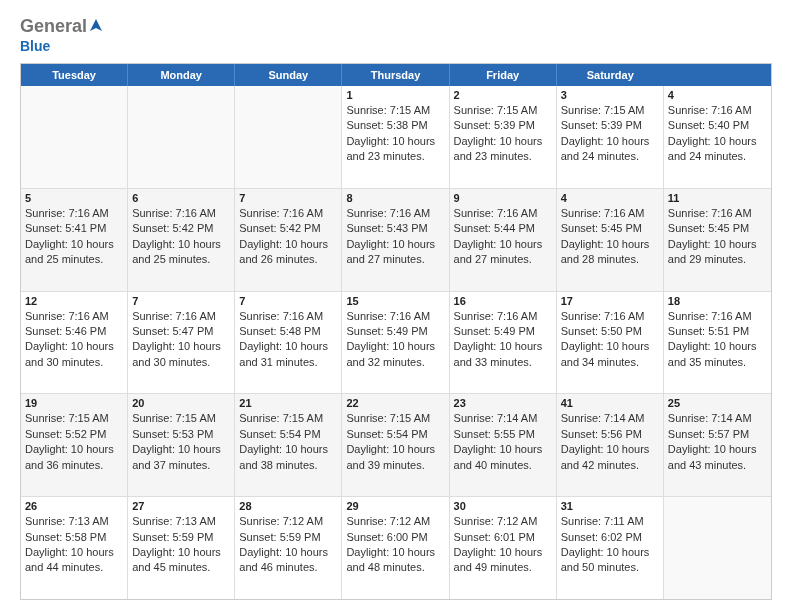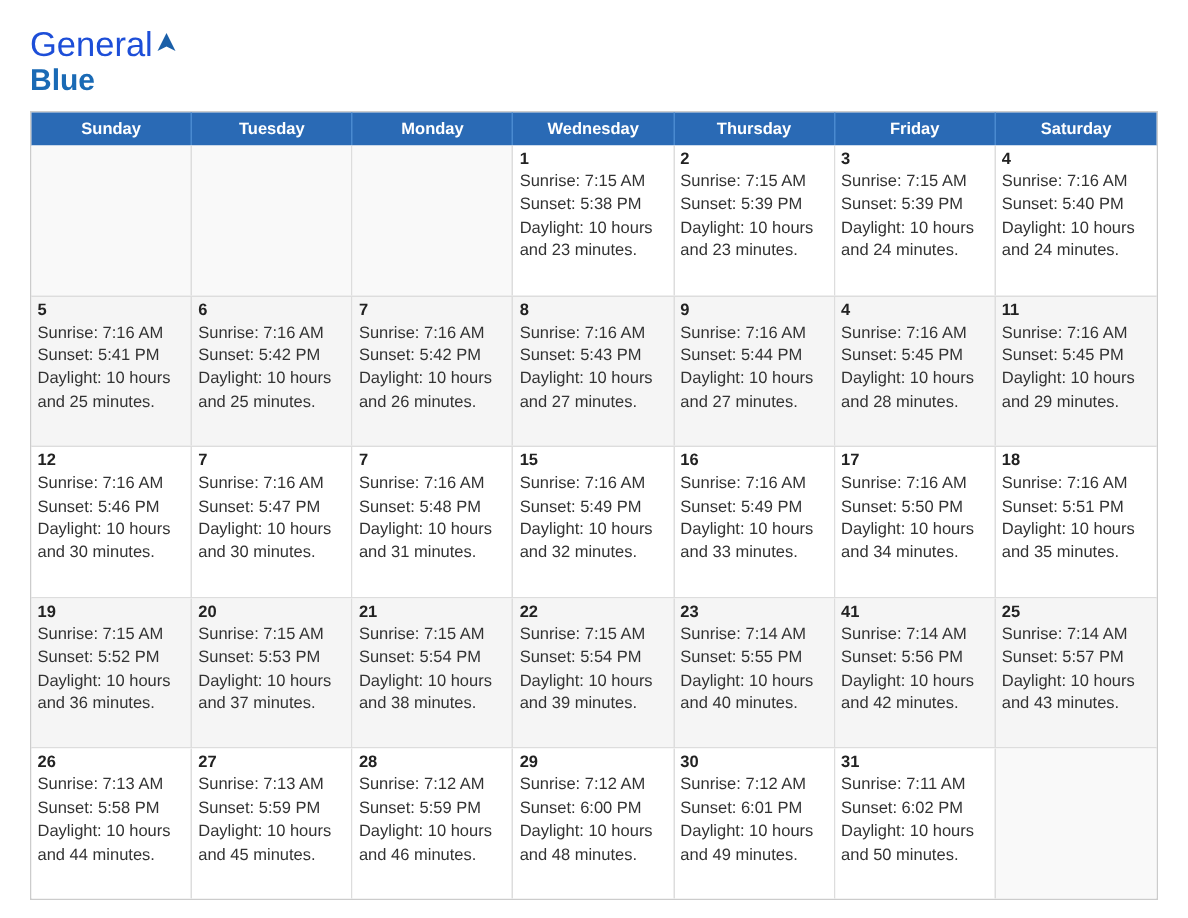--- a/index.html
+++ b/index.html
@@ -97,41 +97,40 @@
       color: #333;
     }
   </style>
 </head>
 <body>
 
 <div class="page">
   <div class="header">
     <div class="logo">
     <div style="display:flex;align-items:center;">
-      <span style="font-size:23px;font-weight:normal;color:#1d4ed8;">General</span>
+      <span style="font-size:18px;font-weight:bold;color:#737373;">General</span>
       <svg width="16" height="16" viewBox="0 0 16 16" style="margin-left:1px;margin-top:-4px;">
         <polygon points="8,2 14,14 8,11 2,14" fill="#1a5fa8"></polygon>
       </svg>
     </div>
     <div>
-      <span style="font-size:20px;font-weight:bold;color:#1a6ab5;margin-top:16px;">Blue</span>
+      <span style="font-size:14px;font-weight:bold;color:#1a6ab5;margin-top:16px;">Blue</span>
     </div>
   </div>
     <div class="title-block">
       <div class="title-month"></div>
       <div class="title-location"></div>
     </div>
   </div>
 
   <div class="calendar">
     <div class="cal-header-row">
-    <div class="cal-header-cell">Sunday</div>
         <div class="cal-header-cell">Tuesday</div>
         <div class="cal-header-cell">Monday</div>
-        <div class="cal-header-cell">Wednesday</div>
+        <div class="cal-header-cell">Sunday</div>
         <div class="cal-header-cell">Thursday</div>
         <div class="cal-header-cell">Friday</div>
         <div class="cal-header-cell">Saturday</div>
       </div>
     <div class="cal-body">
     <div class="cal-row">
           <div class="cal-cell empty"></div>
           <div class="cal-cell empty"></div>
           <div class="cal-cell empty"></div>
           <div class="cal-cell">

